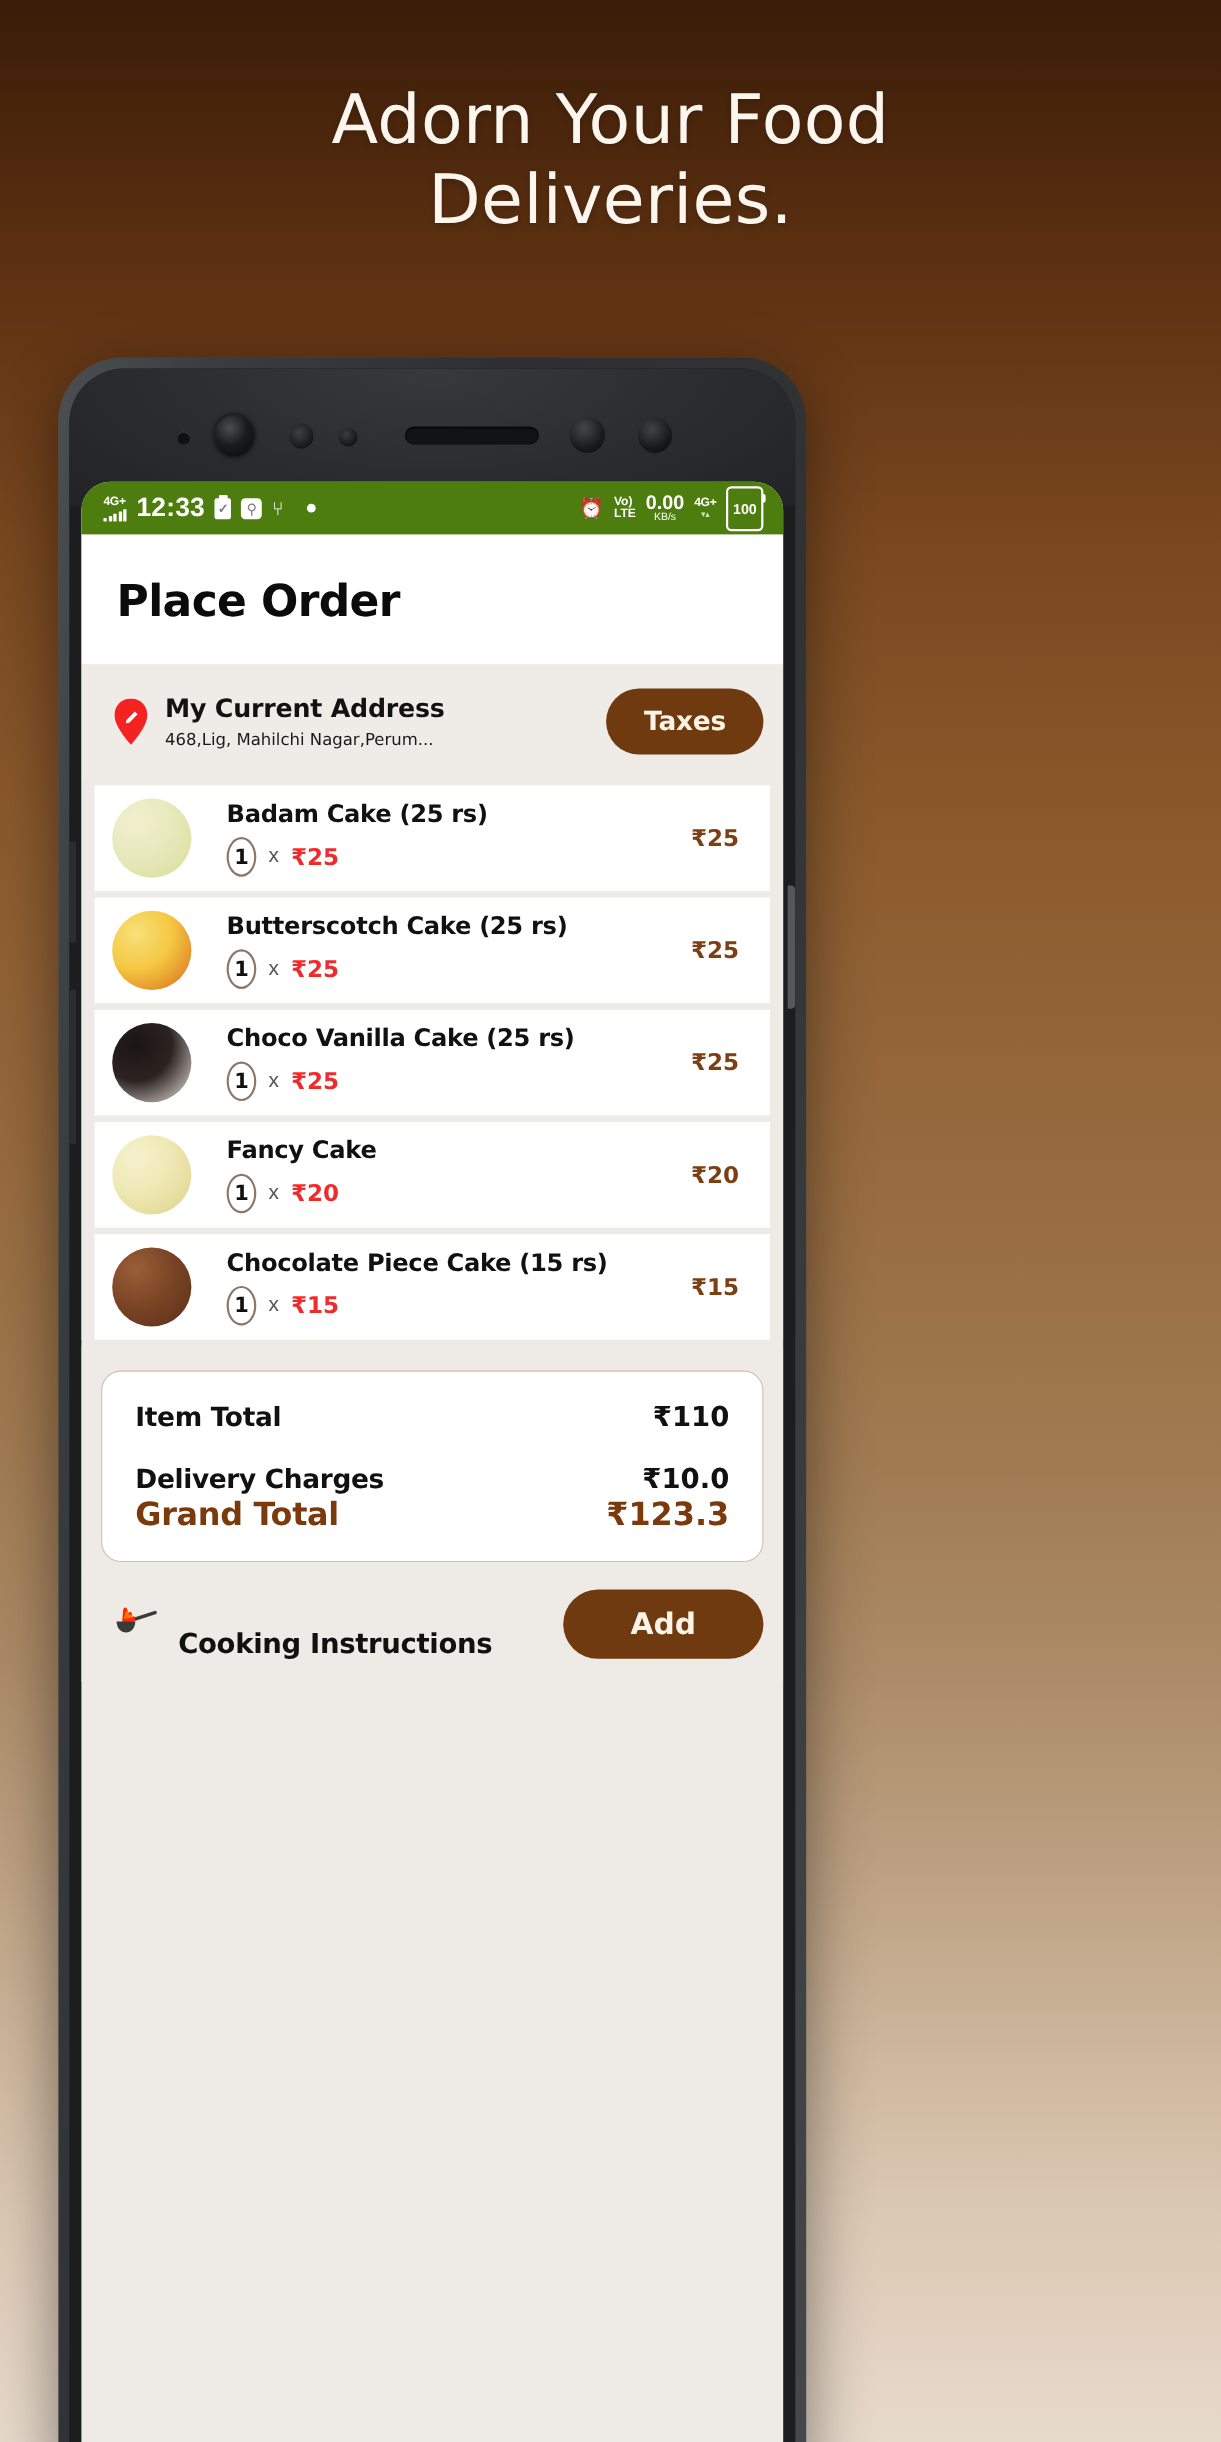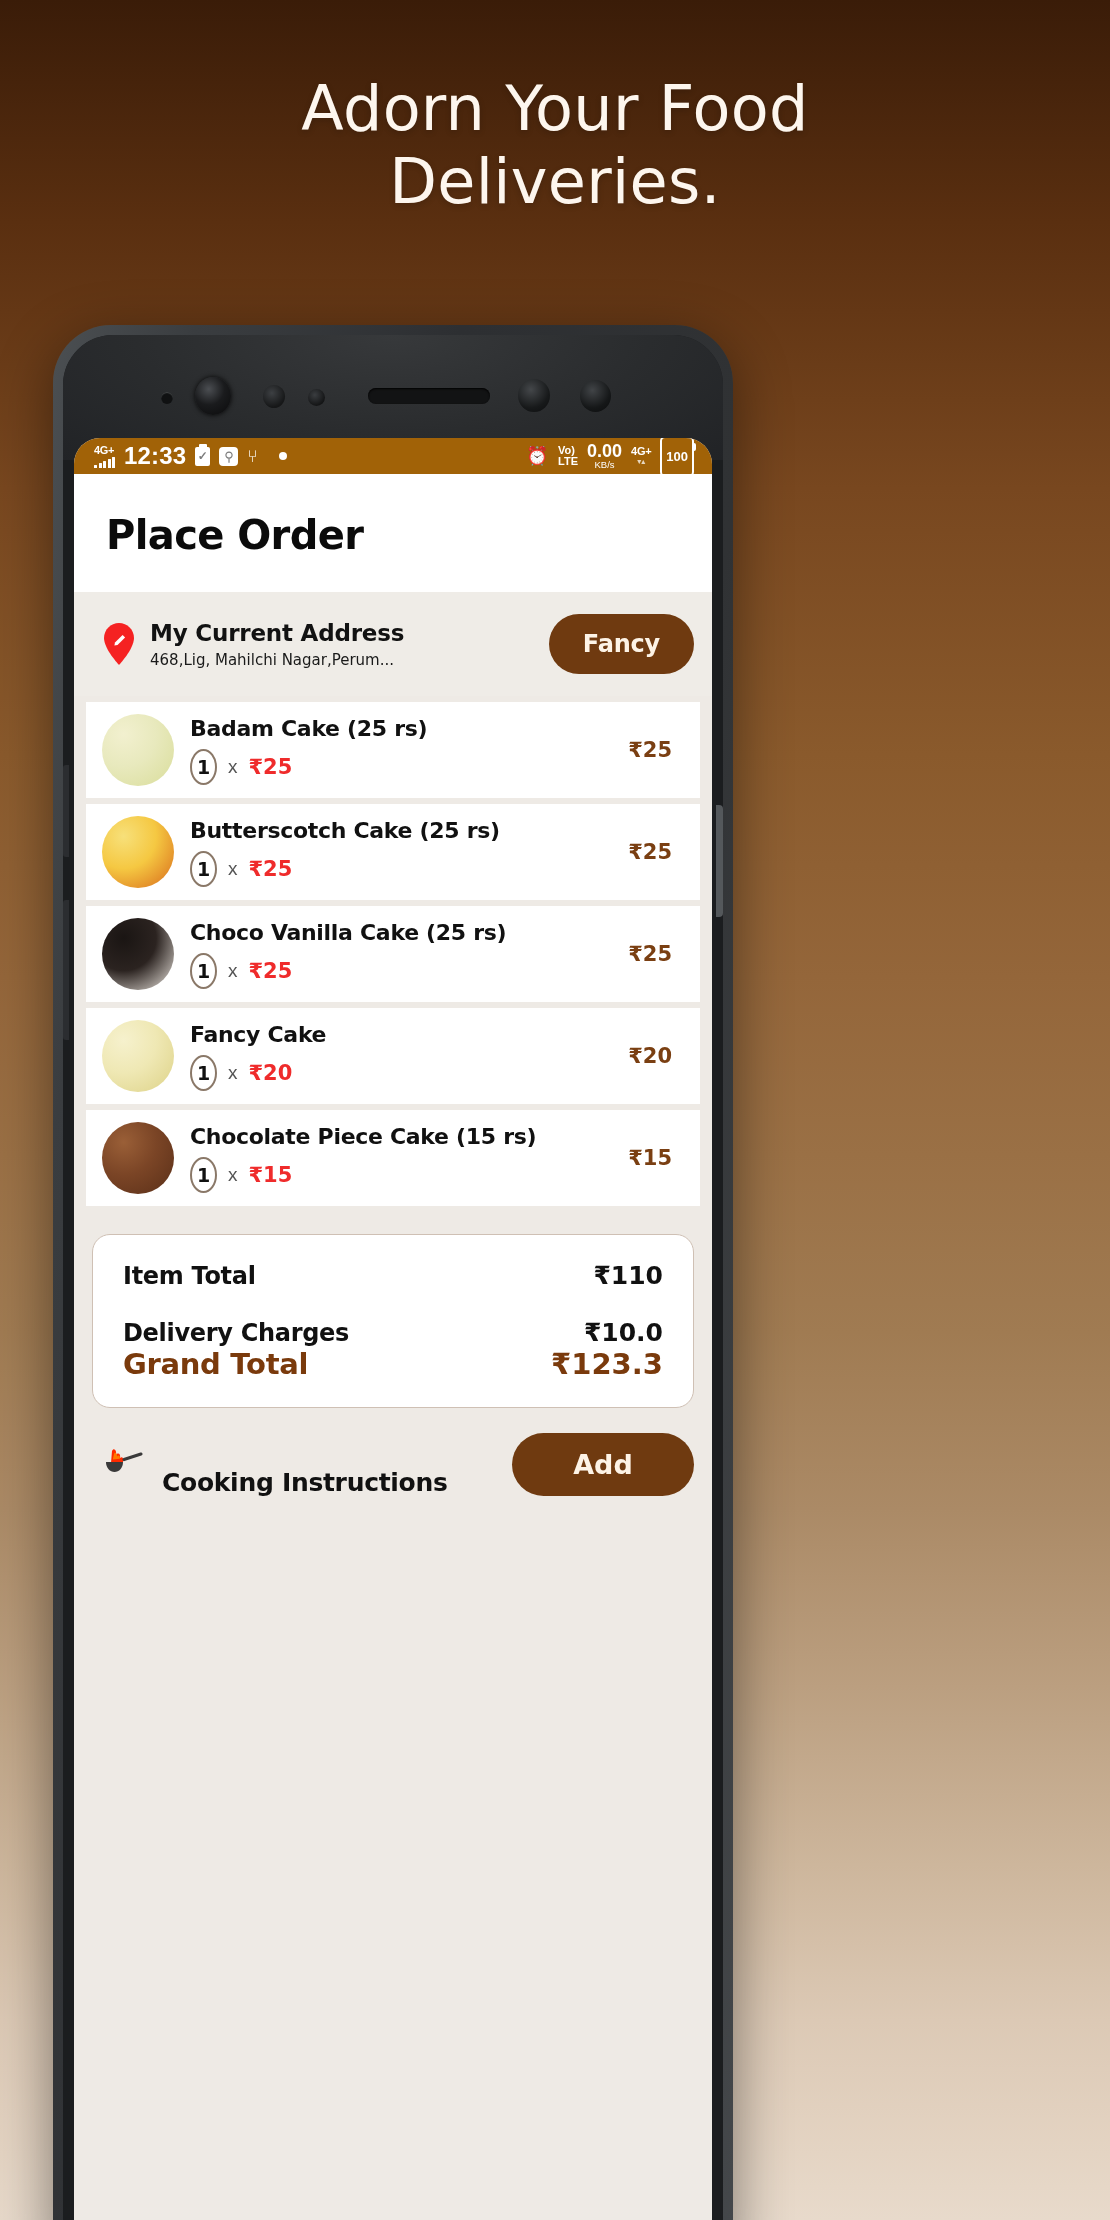--- a/index.html
+++ b/index.html
@@ -117,22 +117,22 @@
     position: absolute;
     left: 11px; top: 103px;
     width: 638px; height: 1817px;
     background: #eeeae5;
     border-radius: 26px 26px 0 0;
     overflow: hidden;
   }
 
   
   .statusbar {
-    height: 36px;
-    background: #a16207;
+    height: 48px;
+    background: #4d7c0f;
     display: flex;
     align-items: center;
     padding: 0 18px 0 20px;
     color: #fff;
     font-size: 17px;
   }
   .sb-left { display: flex; align-items: center; gap: 9px; }
   .sb-right { margin-left: auto; display: flex; align-items: center; gap: 9px; }
 
   .net { display: flex; flex-direction: column; align-items: flex-start; line-height: 1; }
@@ -230,21 +230,21 @@
   }
 
   
   .items { background: #eeeae5; padding-top: 6px; }
   .item {
     background: #fff;
     margin: 0 12px 6px 12px;
     padding: 12px 16px;
     display: flex;
     align-items: center;
-    gap: 16px;
+    gap: 32px;
   }
   .thumb {
     width: 72px; height: 72px; border-radius: 50%;
     flex: 0 0 auto; overflow: hidden;
     background-size: cover; background-position: center;
   }
   .it-mid { flex: 1; min-width: 0; }
   .it-name {
     font-size: 22px; font-weight: bold; color: #111;
     letter-spacing: -.3px; margin-bottom: 8px;
@@ -387,21 +387,21 @@
         <div class="pin">
           <svg width="30" height="42" viewBox="0 0 30 42">
             <path d="M15 0C6.7 0 0 6.7 0 15c0 11 15 27 15 27s15-16 15-27C30 6.7 23.3 0 15 0z" fill="#f52222"></path>
             <path d="M11 19.5l7.6-7.6 2.5 2.5-7.6 7.6-3.1.6z" fill="#ffffff"></path>
           </svg>
         </div>
         <div class="addr-text">
           <div class="addr-title">My Current Address</div>
           <div class="addr-line">468,Lig, Mahilchi Nagar,Perum...</div>
         </div>
-        <button class="btn-change">Fancy</button>
+        <button class="btn-change">Taxes</button>
       </div>
 
       <div class="items">
           <div class="item">
             <div class="thumb" style="background:radial-gradient(circle at 30% 28%, #f2f0cf 0%, #e8e9bd 45%, #d9dd9a 100%)"></div>
             <div class="it-mid">
               <div class="it-name">Badam Cake (25 rs)</div>
               <div class="qty-row">
                 <div class="qty">1</div>
                 <div class="x">x</div>

